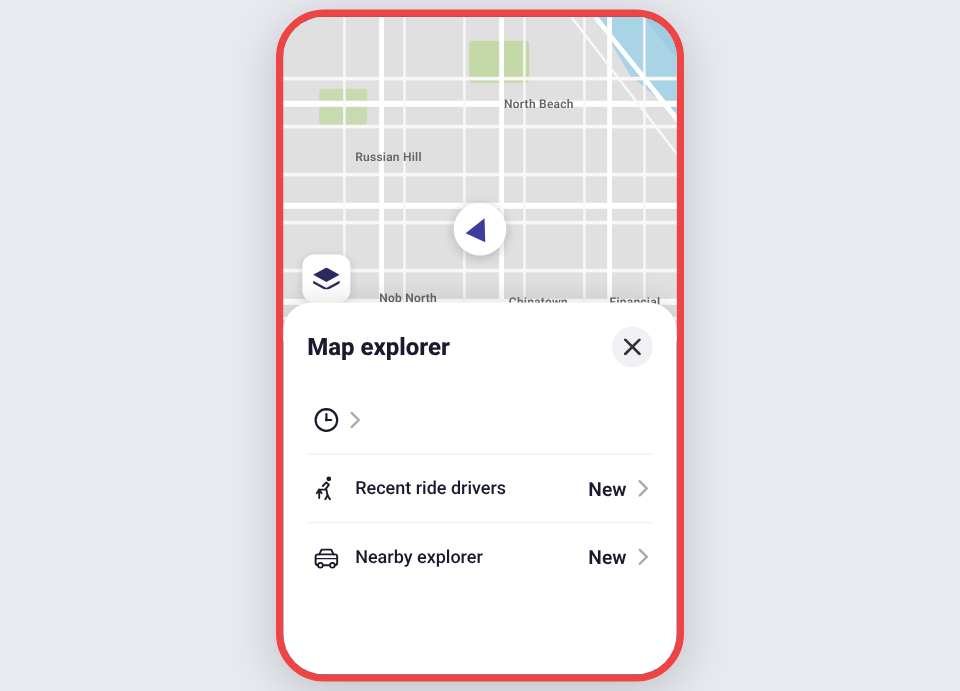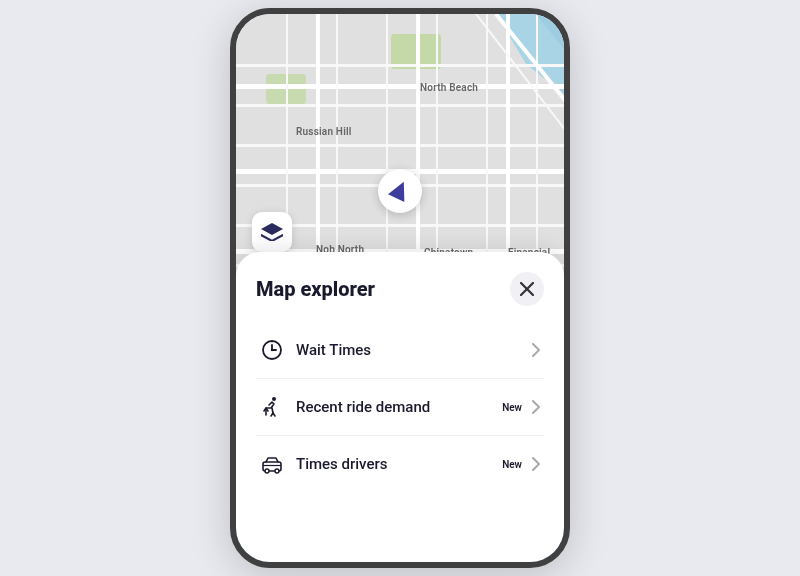--- a/index.html
+++ b/index.html
@@ -16,21 +16,21 @@
     }
 
     .phone {
       width: 340px;
       height: 560px;
       background: #0c4a6e;
       border-radius: 40px;
       box-shadow: 0 8px 40px rgba(0,0,0,0.18);
       overflow: hidden;
       position: relative;
-      border: 6px solid #404040;
+      border: 6px solid #ef4444;
     }
 
     
     .map-area {
       width: 100%;
       height: 270px;
       background: #e8e8e8;
       position: relative;
       overflow: hidden;
     }
@@ -149,21 +149,21 @@
 
     .menu-text {
       flex: 1;
       font-size: 15px;
       font-weight: 500;
       color: #1a1a2e;
       margin-left: 8px;
     }
 
     .menu-badge {
-      font-size: 10px;
+      font-size: 16px;
       font-weight: 600;
       color: #1a1a2e;
       margin-right: 6px;
     }
 
     .chevron {
       width: 16px;
       height: 16px;
       display: flex;
       align-items: center;
@@ -253,21 +253,20 @@
       <div class="menu-icon">
         <svg width="24" height="24" viewBox="0 0 24 24" fill="none">
           <circle cx="12" cy="12" r="9" stroke="#1a1a2e" stroke-width="1.8"></circle>
           <line x1="12" y1="12" x2="12" y2="7" stroke="#1a1a2e" stroke-width="1.8" stroke-linecap="round"></line>
           <line x1="12" y1="12" x2="16" y2="12" stroke="#1a1a2e" stroke-width="1.8" stroke-linecap="round"></line>
           <circle cx="12" cy="12" r="1.2" fill="#1a1a2e"></circle>
 
           <circle cx="12" cy="3.5" r="0.8" fill="#1a1a2e"></circle>
         </svg>
       </div>
-      <span class="menu-text">Wait Times</span>
       <div class="chevron">
         <svg width="8" height="14" viewBox="0 0 8 14">
             <path d="M1 1l6 6-6 6" stroke="#aaa" stroke-width="2" fill="none" stroke-linecap="round" stroke-linejoin="round"></path>
           </svg>
       </div>
     </div>
 
     <div class="menu-item">
       <div class="menu-icon">
         <svg width="24" height="24" viewBox="0 0 24 24" fill="none">
@@ -275,41 +274,41 @@
           <circle cx="14" cy="4" r="2" fill="#1a1a2e"></circle>
           <path d="M9 10l3-3 2 2-3 4H7" stroke="#1a1a2e" stroke-width="1.6" fill="none" stroke-linecap="round" stroke-linejoin="round"></path>
           <path d="M12 13l1 5" stroke="#1a1a2e" stroke-width="1.6" stroke-linecap="round"></path>
           <path d="M13 18l-2 3" stroke="#1a1a2e" stroke-width="1.6" stroke-linecap="round"></path>
           <path d="M13 18l2 3" stroke="#1a1a2e" stroke-width="1.6" stroke-linecap="round"></path>
 
           <path d="M4 16l2-3 2 3" stroke="#1a1a2e" stroke-width="1.6" stroke-linecap="round" stroke-linejoin="round"></path>
           <line x1="6" y1="13" x2="6" y2="20" stroke="#1a1a2e" stroke-width="1.6" stroke-linecap="round"></line>
         </svg>
       </div>
-      <span class="menu-text">Recent ride demand</span>
+      <span class="menu-text">Recent ride drivers</span>
       <span class="menu-badge">New</span>
       <div class="chevron">
         <svg width="8" height="14" viewBox="0 0 8 14">
             <path d="M1 1l6 6-6 6" stroke="#aaa" stroke-width="2" fill="none" stroke-linecap="round" stroke-linejoin="round"></path>
           </svg>
       </div>
     </div>
 
     <div class="menu-item">
       <div class="menu-icon">
         <svg width="24" height="24" viewBox="0 0 24 24" fill="none">
 
           <rect x="3" y="10" width="18" height="9" rx="2" stroke="#1a1a2e" stroke-width="1.6"></rect>
           <path d="M6 10l2-4h8l2 4" stroke="#1a1a2e" stroke-width="1.6" stroke-linecap="round" stroke-linejoin="round"></path>
           <circle cx="7" cy="19" r="2" fill="white" stroke="#1a1a2e" stroke-width="1.4"></circle>
           <circle cx="17" cy="19" r="2" fill="white" stroke="#1a1a2e" stroke-width="1.4"></circle>
           <line x1="3" y1="13.5" x2="21" y2="13.5" stroke="#1a1a2e" stroke-width="1.2"></line>
         </svg>
       </div>
-      <span class="menu-text">Times drivers</span>
+      <span class="menu-text">Nearby explorer</span>
       <span class="menu-badge">New</span>
       <div class="chevron">
         <svg width="8" height="14" viewBox="0 0 8 14">
             <path d="M1 1l6 6-6 6" stroke="#aaa" stroke-width="2" fill="none" stroke-linecap="round" stroke-linejoin="round"></path>
           </svg>
       </div>
     </div>
   </div>
 </div>
 

